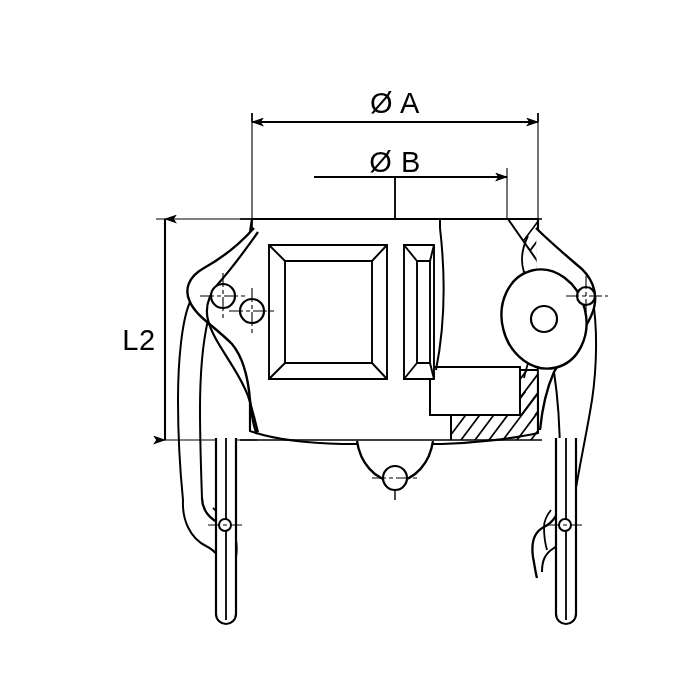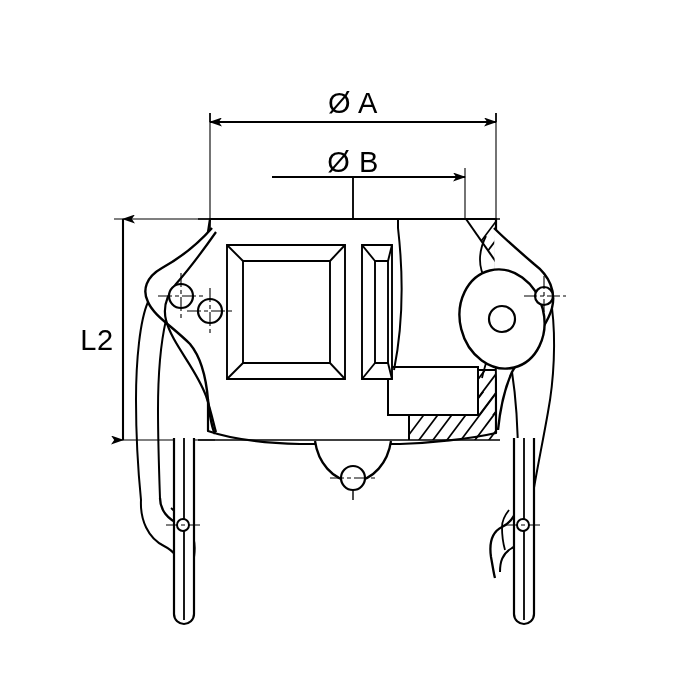--- a/index.html
+++ b/index.html
@@ -7,20 +7,21 @@
   body{
     width:700px;height:700px;
     font-family:"Liberation Sans","DejaVu Sans",sans-serif;
     color:#000;
     overflow:hidden;
     position:relative;
   }
   #stage{
     position:absolute;left:0;top:0;width:592px;height:700px;
     background:#ffffff;
+    padding-left:42px;
   }
   #drawing{display:block;width:700px;height:700px;}
   .dimlabel{
     font-family:"Liberation Sans","DejaVu Sans",sans-serif;
     font-size:29px;
     fill:#000;
     font-weight:400;
     letter-spacing:0.5px;
   }
 </style>

